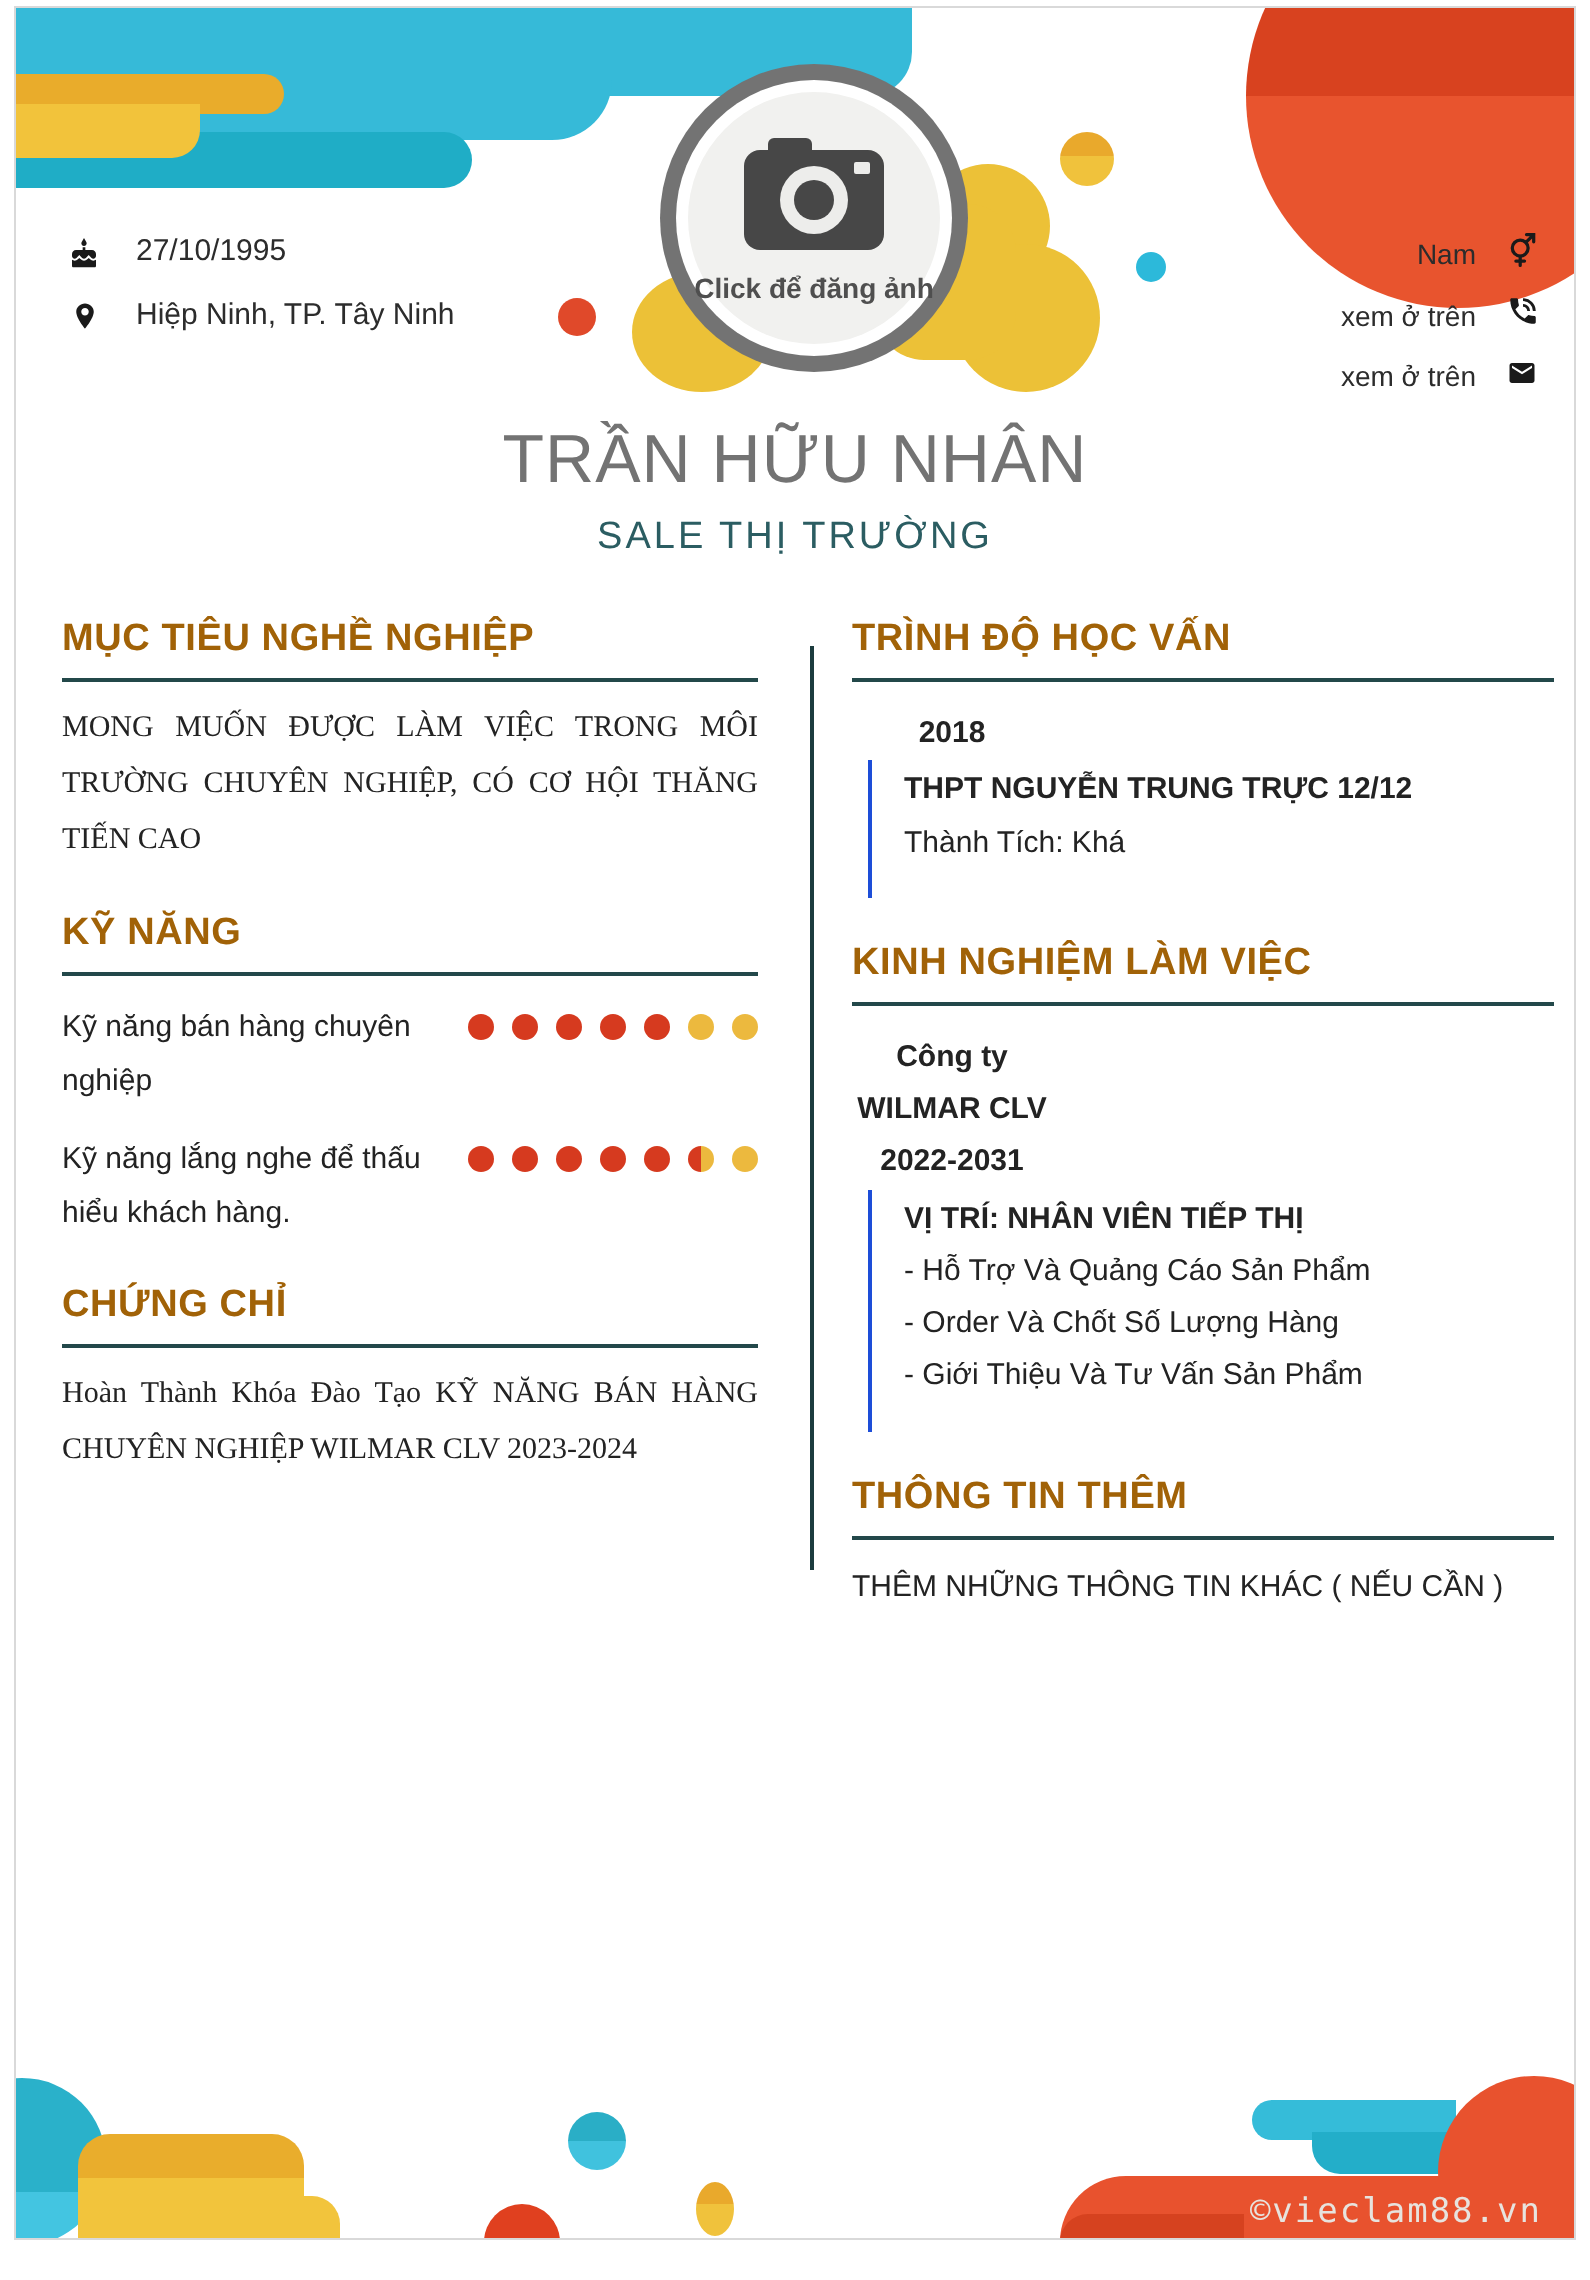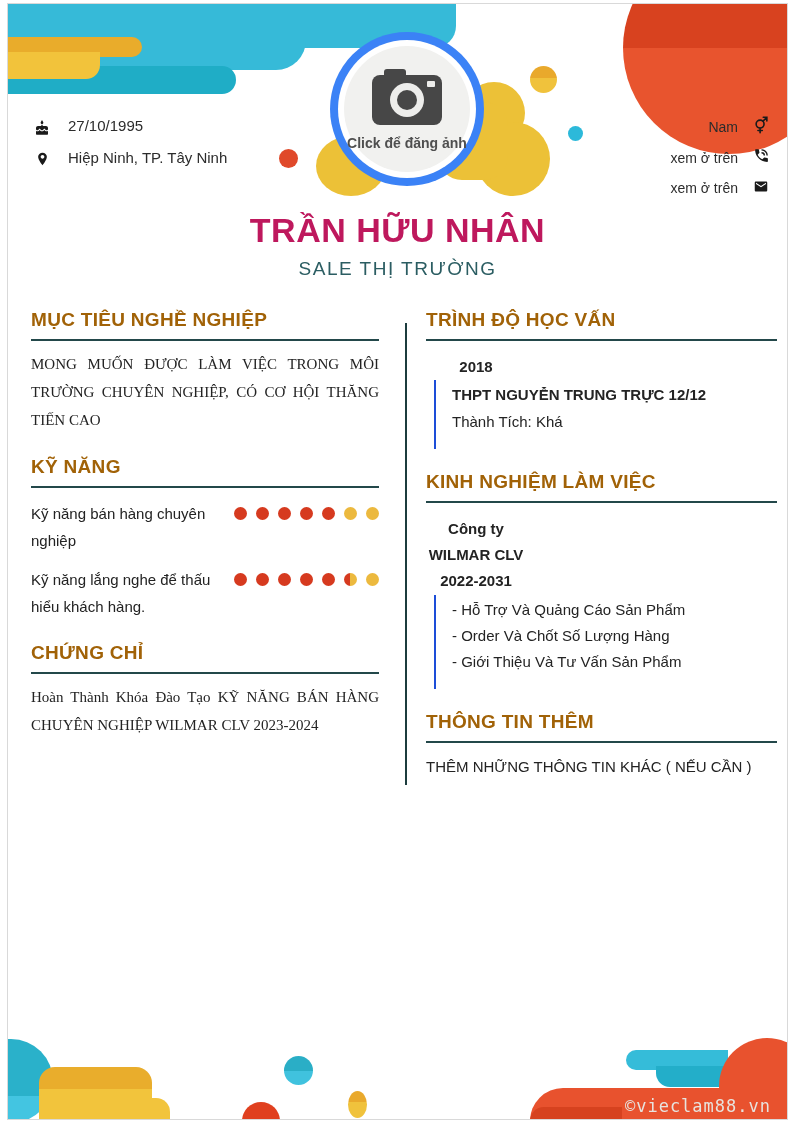--- a/index.html
+++ b/index.html
@@ -22,21 +22,21 @@
   .blob-l{left:308px;top:132px;width:70px;height:60px;border-radius:50%;}
   .blob-r1{left:455px;top:78px;width:62px;height:62px;border-radius:50%;}
   .blob-r2{left:468px;top:118px;width:74px;height:74px;border-radius:50%;}
   .blob-r3{left:430px;top:98px;width:70px;height:78px;border-radius:24px;}
   .dot-yellow-big{left:522px;top:62px;width:27px;height:27px;border-radius:50%;
     background:linear-gradient(180deg,#e9a92c 0 45%,#f0c23c 45% 100%);}
   .dot-blue-small{left:560px;top:122px;width:15px;height:15px;border-radius:50%;background:#2cb9da;}
   .dot-red-small{left:271px;top:145px;width:19px;height:19px;border-radius:50%;background:#e0492a;}
 
   .photo-outer{position:absolute;left:322px;top:28px;width:154px;height:154px;border-radius:50%;
-               background:#3b82f6;cursor:pointer;}
+               background:#737373;cursor:pointer;}
   .photo-white{position:absolute;left:8px;top:8px;right:8px;bottom:8px;border-radius:50%;background:#fff;}
   .photo-inner{position:absolute;left:14px;top:14px;right:14px;bottom:14px;border-radius:50%;
                background:#f1f1ef;display:flex;flex-direction:column;align-items:center;justify-content:center;}
   .photo-caption{font-size:14px;color:#4f4f4f;font-weight:bold;margin-top:2px;}
 
   
   .bl-teal-circle{left:-39px;top:1035px;width:84px;height:84px;border-radius:50%;
     background:linear-gradient(180deg,#2ab1ca 0 68%,#43c5e1 68% 100%);}
   .bl-yel-dark{left:31px;top:1063px;width:113px;height:25px;background:#e9ad2c;border-radius:16px 16px 0 0;}
   .bl-yel-light{left:31px;top:1085px;width:113px;height:32px;background:#f2c43c;}
@@ -56,21 +56,21 @@
 
   
   .info-left{position:absolute;left:25px;top:108px;font-size:15px;color:#2c2c2c;}
   .info-row{display:flex;align-items:flex-start;line-height:27px;}
   .info-row .ic{width:18px;margin-right:17px;text-align:center;padding-top:5px;}
   .info-right{position:absolute;right:16px;top:108px;font-size:14px;color:#2c2c2c;}
   .info-row-r{display:flex;align-items:center;justify-content:flex-end;line-height:27px;}
   .info-row-r .ic{width:20px;margin-left:13px;text-align:center;padding-top:3px;}
 
   .name-block{position:absolute;left:0;right:0;top:207px;text-align:center;}
-  .cv-name{font-size:34px;font-weight:bold;color:#be185d;letter-spacing:0.5px;}
+  .cv-name{font-size:34px;font-weight:normal;color:#737373;letter-spacing:0.5px;}
   .cv-title{font-size:19px;color:#2b5d62;letter-spacing:1.5px;margin-top:8px;}
 
   
   .columns{position:absolute;left:23px;top:305px;width:746px;display:flex;justify-content:space-between;}
   .col{width:348px;}
   .col-r{width:351px;}
   .col-divider{position:absolute;left:374px;top:14px;width:2px;height:462px;background:#1c3c3e;}
 
   h2.sec{font-size:19px;font-weight:bold;color:#a16207;letter-spacing:0.3px;margin:0 0 0 0;
          padding:22px 0 8px 0;border-bottom:2px solid #23484a;}
@@ -233,20 +233,21 @@
         </div>
 
         <h2 class="sec">KINH NGHIỆM LÀM VIỆC</h2>
         <div class="entry">
           <div class="entry-left">
             <div>Công ty</div>
             <div>WILMAR CLV</div>
             <div>2022-2031</div>
           </div>
           <div class="entry-right">
+            <div class="entry-title">VỊ TRÍ: NHÂN VIÊN TIẾP THỊ</div>
             <div>- Hỗ Trợ Và Quảng Cáo Sản Phẩm</div>
             <div>- Order Và Chốt Số Lượng Hàng</div>
             <div>- Giới Thiệu Và Tư Vấn Sản Phẩm</div>
           </div>
         </div>
 
         <h2 class="sec">THÔNG TIN THÊM</h2>
         <div class="sec-body">THÊM NHỮNG THÔNG TIN KHÁC ( NẾU CẦN )</div>
       </div>
     </div>

